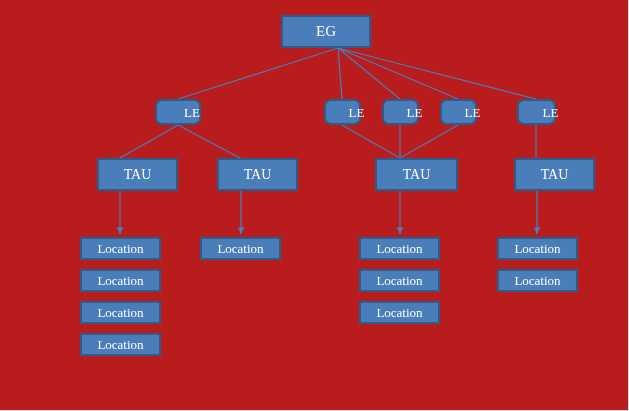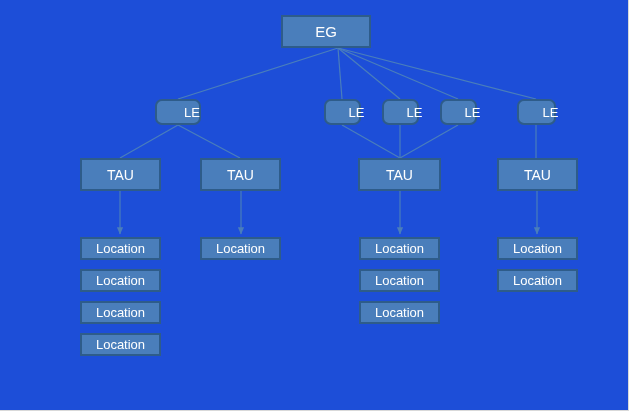--- a/index.html
+++ b/index.html
@@ -5,23 +5,23 @@
 <style>
   html, body {
     margin: 0;
     padding: 0;
     background: #ffffff;
   }
   #canvas {
     position: relative;
     width: 629px;
     height: 411px;
-    background: #1d4ed8;
+    background: #b91c1c;
     overflow: hidden;
-    font-family: Liberation Sans, sans-serif;
+    font-family: Liberation Serif, serif;
     box-sizing: border-box;
   }
   
   #frame-border {
     position: absolute;
     left: 0; top: 0;
     width: 629px; height: 411px;
     border: 1px solid #d9d9d9;
     border-left: none;
     border-top: none;
@@ -54,20 +54,21 @@
   }
   .node-le {
     font-size: 13px;
     border-radius: 7px;
     border-width: 2px;
     padding-left: 28px;
   }
   .node-tau {
     font-size: 14px;
     border-width: 2px;
+    margin-left: 17px;
   }
   .node-location {
     font-size: 13px;
     border-width: 2px;
     justify-content: center;
   }
 </style>
 </head>
 <body>
 

